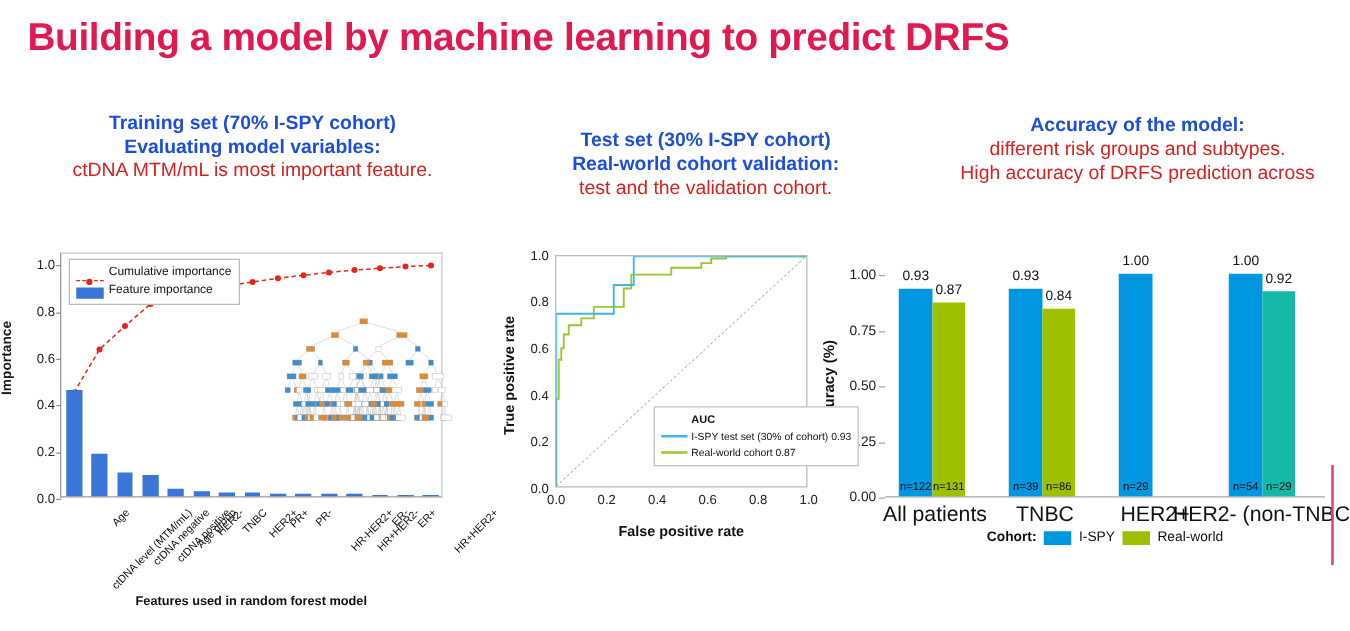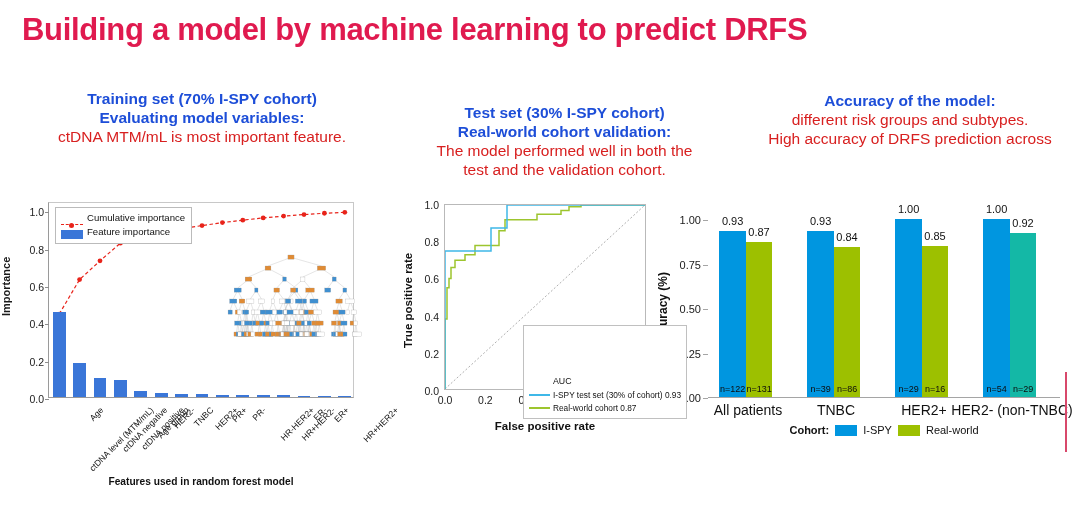--- a/index.html
+++ b/index.html
@@ -101,21 +101,21 @@
               transform:translateY(-50%); white-space:nowrap;}
   .c2-xtick { position:absolute; top:100%; margin-top:5px; font-size:10.5px; color:#222;
               transform:translateX(-50%); white-space:nowrap;}
   #c2-xlabel { position:absolute; left:40px; width:202px; top:222px; text-align:center;
                font-size:11.5px; font-weight:bold; color:#111;}
   #c2-legend {
     position:absolute; left:78px; top:120px;
     background:#fff; border:1px solid #c0c0c0; padding:3px 5px 4px 5px;
     font-size:8.3px; color:#111; line-height:1.5; z-index:5; white-space:nowrap;
   }
-  #c2-legend .lg-title { font-weight:normal; font-size:8.8px; margin-bottom:1px; padding-left:24px;margin-top:46px;}
+  #c2-legend .lg-title { font-weight:bold; font-size:8.8px; margin-bottom:1px; padding-left:24px;}
   .lg2-row { display:flex; align-items:center; gap:3px; }
   .lg2-line { width:21px; height:0; border-top:2px solid #3fb8e8; }
 
   
   #chart3 { left: 660px; top: 198px; width: 415px; height: 250px; }
   #c3-ylabel {
     position:absolute; left:-4px; top:150px;
     transform: rotate(-90deg); transform-origin: left top;
     font-size:12px; color:#111; font-weight:bold; white-space:nowrap;
   }
@@ -124,21 +124,21 @@
     border-bottom: 1.2px solid #a5a5a5; background:#fff;
   }
   .c3-ytick { position:absolute; right:100%; margin-right:7px; font-size:11px; color:#1a1a1a;
               transform:translateY(-50%); white-space:nowrap;}
   .c3-ytickmark { position:absolute; right:100%; width:5px; height:1.2px; background:#a5a5a5; }
   .c3-bar { position:absolute; bottom:0; }
   .c3-val { position:absolute; width:100%; text-align:center; font-size:11px; color:#111;
             top:-16px; white-space:nowrap;}
   .c3-n { position:absolute; width:100%; text-align:center; font-size:9px; color:#0d0d0d;
           bottom:3px; white-space:nowrap;}
-  .c3-cat { position:absolute; top:204px; text-align:center; font-size:14px; color:#111;
+  .c3-cat { position:absolute; top:204px; text-align:center; font-size:17px; color:#111;
             transform:translateX(-50%); white-space:nowrap;}
   #c3-legend {
     position:absolute; left:48px; width:352px; top:226px;
     display:flex; align-items:center; justify-content:center; gap:6px;
     font-size:11px; color:#111;
   }
   #c3-legend b { font-weight:bold; }
   .sw { width:22px; height:11px; display:inline-block; }
 
   
@@ -156,21 +156,20 @@
 
   <div class="caption" id="cap-1">
     <div class="cap-black">Training set (70% I-SPY cohort)</div>
     <div class="cap-black">Evaluating model variables:</div>
     <div class="cap-red">ctDNA MTM/mL is most important feature.</div>
   </div>
 
   <div class="caption" id="cap-2">
     <div class="cap-black">Test set (30% I-SPY cohort)</div>
     <div class="cap-black">Real-world cohort validation:</div>
-    <div class="cap-red">The model performed well in both the</div>
     <div class="cap-red">test and the validation cohort.</div>
   </div>
 
   <div class="caption" id="cap-3">
     <div class="cap-black">Accuracy of the model:</div>
     <div class="cap-red">different risk groups and subtypes.</div>
     <div class="cap-red">High accuracy of DRFS prediction across</div>
   </div>
 
   <div class="panel" id="chart1">
@@ -658,24 +657,20 @@
           <div class="c3-n">n=39</div>
         </div>
         <div class="c3-bar" style="left: 125.84px; width: 26.4px; height: 149.52px; background: rgb(157, 192, 0);">
           <div class="c3-val">0.84</div>
           <div class="c3-n">n=86</div>
         </div>
         <div class="c3-bar" style="left: 187.44px; width: 26.4px; height: 178px; background: rgb(0, 150, 224);">
           <div class="c3-val">1.00</div>
           <div class="c3-n">n=29</div>
         </div>
-        <div class="c3-bar" style="left: 213.84px; width: 26.4px; height: 151.3px; background: rgb(157, 192, 0);">
-          <div class="c3-val">0.85</div>
-          <div class="c3-n">n=16</div>
-        </div>
         <div class="c3-bar" style="left: 275.44px; width: 26.4px; height: 178px; background: rgb(0, 150, 224);">
           <div class="c3-val">1.00</div>
           <div class="c3-n">n=54</div>
         </div>
         <div class="c3-bar" style="left: 301.84px; width: 26.4px; height: 163.76px; background: #14b8a6;">
           <div class="c3-val">0.92</div>
           <div class="c3-n">n=29</div>
         </div>
       </div>
     <div id="c3-legend">

